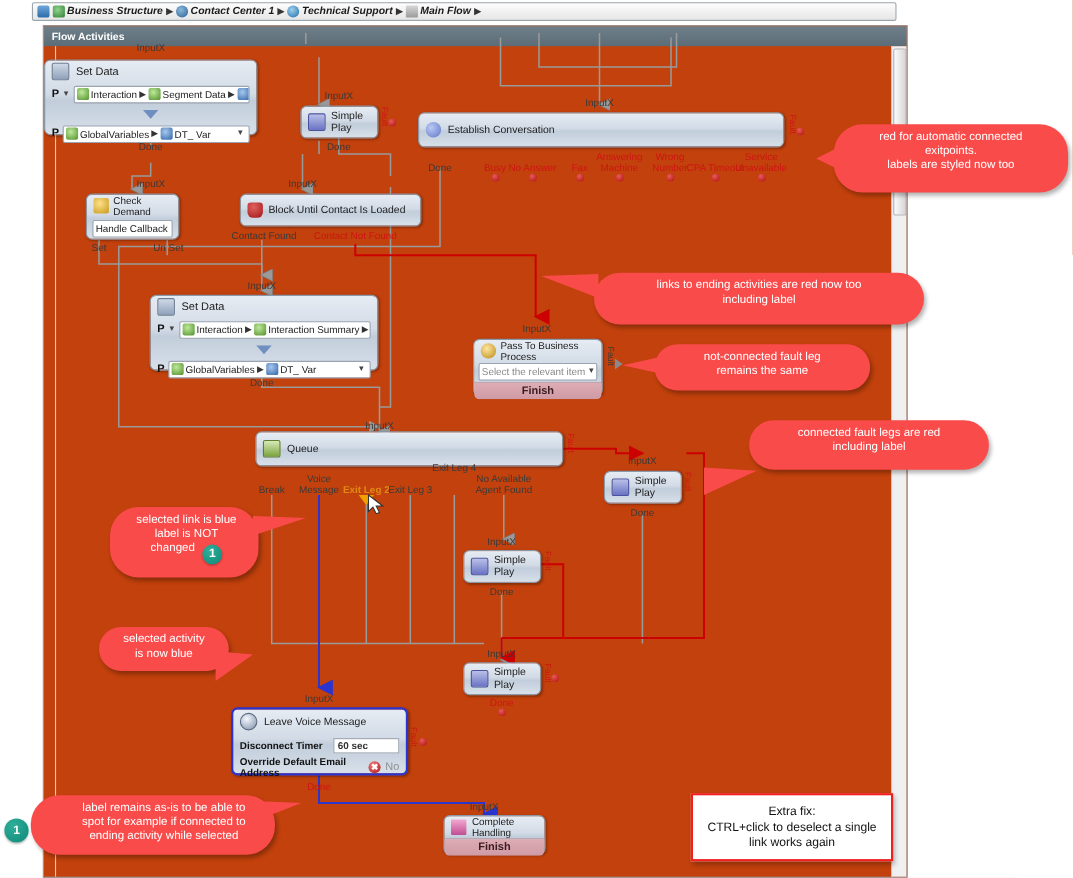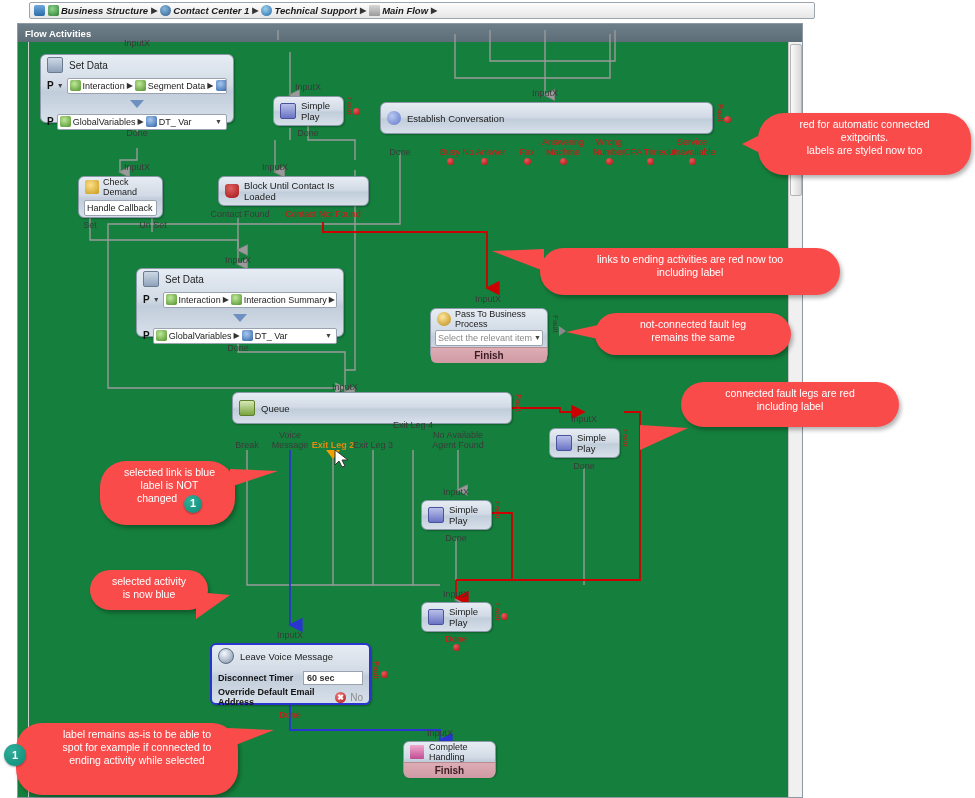--- a/index.html
+++ b/index.html
@@ -22,22 +22,22 @@
   .bc-sep{color:#333;font-size:8px;margin:0 3px 0 1px;}
   .bc-ic{width:11px;height:11px;display:inline-block;position:relative;}
   .ic-home{background:linear-gradient(to bottom,#6fa8dc,#2a6ba8);border-radius:2px;}
   .ic-org{background:radial-gradient(circle at 40% 35%,#8fd48f,#2e7d32);border-radius:2px;}
   .ic-cc{background:radial-gradient(circle at 40% 35%,#8ab9dd,#2a5d8f);border-radius:50%;}
   .ic-ts{background:radial-gradient(circle at 40% 35%,#9fd0ee,#1f6aa5);border-radius:50%;}
   .ic-flow{background:linear-gradient(to bottom,#d8d8d8,#9a9a9a);border-radius:1px;}
 
   
   .panel{
-    position:absolute;left:17px;top:23px;width:786px;height:775px;
-    background:#15803d;border:1px solid #8d99a3;box-sizing:border-box;
+    position:absolute;left:39px;top:23px;width:786px;height:775px;
+    background:#c2410c;border:1px solid #8d99a3;box-sizing:border-box;
   }
   .panel-title{
     position:absolute;left:0;top:0;right:0;height:18px;
     background:linear-gradient(to bottom,#6f7f89 0%,#5d6d77 100%);
     color:#ffffff;font-size:9.5px;font-weight:bold;
     display:flex;align-items:center;padding-left:7px;box-sizing:border-box;
   }
   .vscroll{
     position:absolute;right:0px;top:18px;width:13px;bottom:0px;
     background:#f0f0f0;border-left:1px solid #c6c6c6;
@@ -306,21 +306,21 @@
     <div class="act-head" style="height:28px;font-size:9.5px;gap:5px">
       <span class="act-ic ic-play"></span>
       <span>Simple Play</span>
     </div>
   </div>
   <div class="lbl vert red" style="left:345px;top:97px">Fault</div>
   <div class="dot" style="left:353px;top:108px"></div>
   <div class="lbl center" style="left:308px;top:128px">Done</div>
 
   <div class="lbl center" style="left:275px;top:162px">InputX</div>
-  <div class="act" style="left:218px;top:176px;width:151px;height:30px">
+  <div class="act" style="left:218px;top:176px;width:165px;height:30px">
     <div class="act-head" style="height:28px;font-size:9.5px;gap:5px">
       <span class="act-ic ic-block"></span>
       <span>Block Until Contact Is Loaded</span>
     </div>
   </div>
   <div class="lbl center" style="left:240px;top:209px">Contact Found</div>
   <div class="lbl center red" style="left:323px;top:209px">Contact Not Found</div>
 
   <div class="lbl center" style="left:545px;top:88px">InputX</div>
   <div class="act" style="left:380px;top:102px;width:333px;height:32px">
@@ -510,20 +510,23 @@
       <span class="badge" style="vertical-align:-5px;margin-left:4px">1</span>
     </span>
   </div>
   <div class="tail" style="left:230px;top:469px;border-top:2px solid transparent;border-bottom:16px solid transparent;border-left:48px solid #fa4b4b;"></div>
 
   <div class="callout" style="left:90px;top:570px;width:118px;height:40px">
     <span>selected activity<br>is now blue</span>
   </div>
   <div class="tail" style="left:196px;top:592px;border-top:3px solid transparent;border-bottom:24px solid transparent;border-left:34px solid #fa4b4b;"></div>
 
-  <div class="callout" style="left:16px;top:723px;width:222px;height:72px;padding-left:30px">
+  <div class="callout" style="left:28px;top:723px;width:222px;height:54px;padding-left:30px">
     <span>label remains as-is to  be able to<br>spot for example if connected to<br>ending activity while selected</span>
   </div>
   <span class="badge free" style="left:4px;top:744px;width:22px;height:22px">1</span>
   <div class="tail" style="left:228px;top:728px;border-top:2px solid transparent;border-bottom:18px solid transparent;border-left:46px solid #fa4b4b;"></div>
 
+  <div class="extrafix" style="left:628px;top:721px;width:180px;height:58px">
+    <span>Extra fix:<br>CTRL+click to deselect a single<br>link works again</span>
+  </div>
 
 </div>
 
 </body></html>

